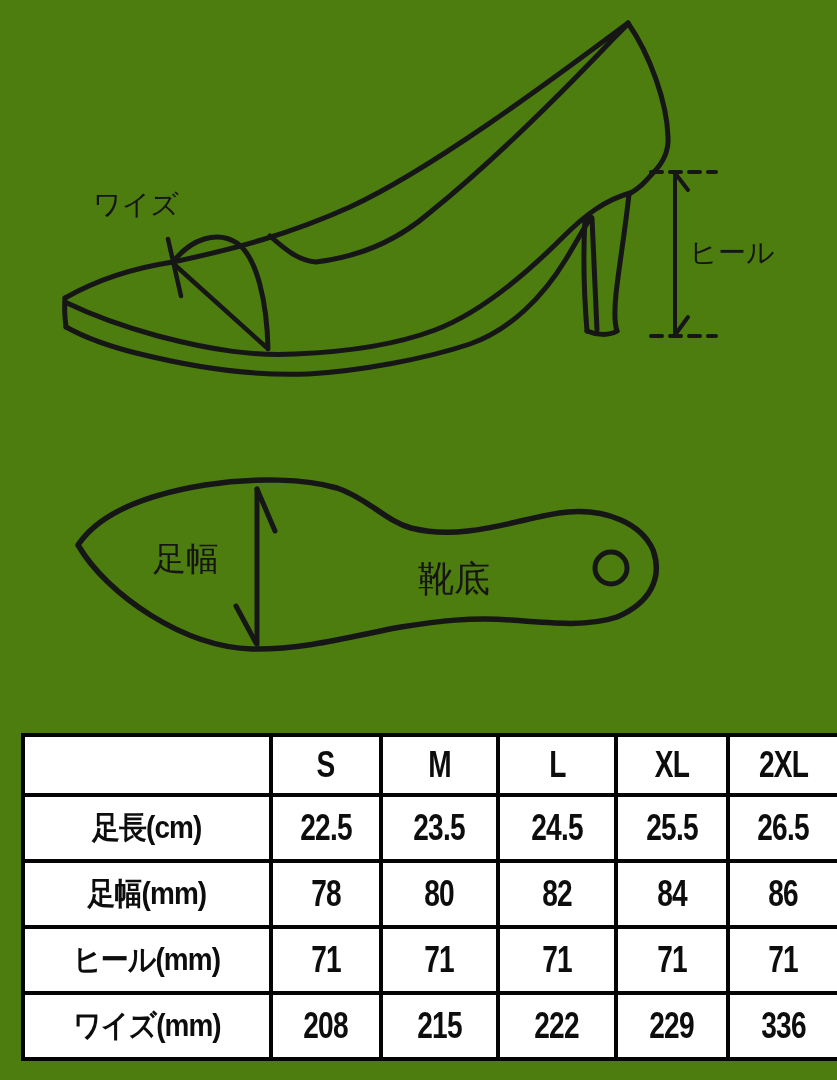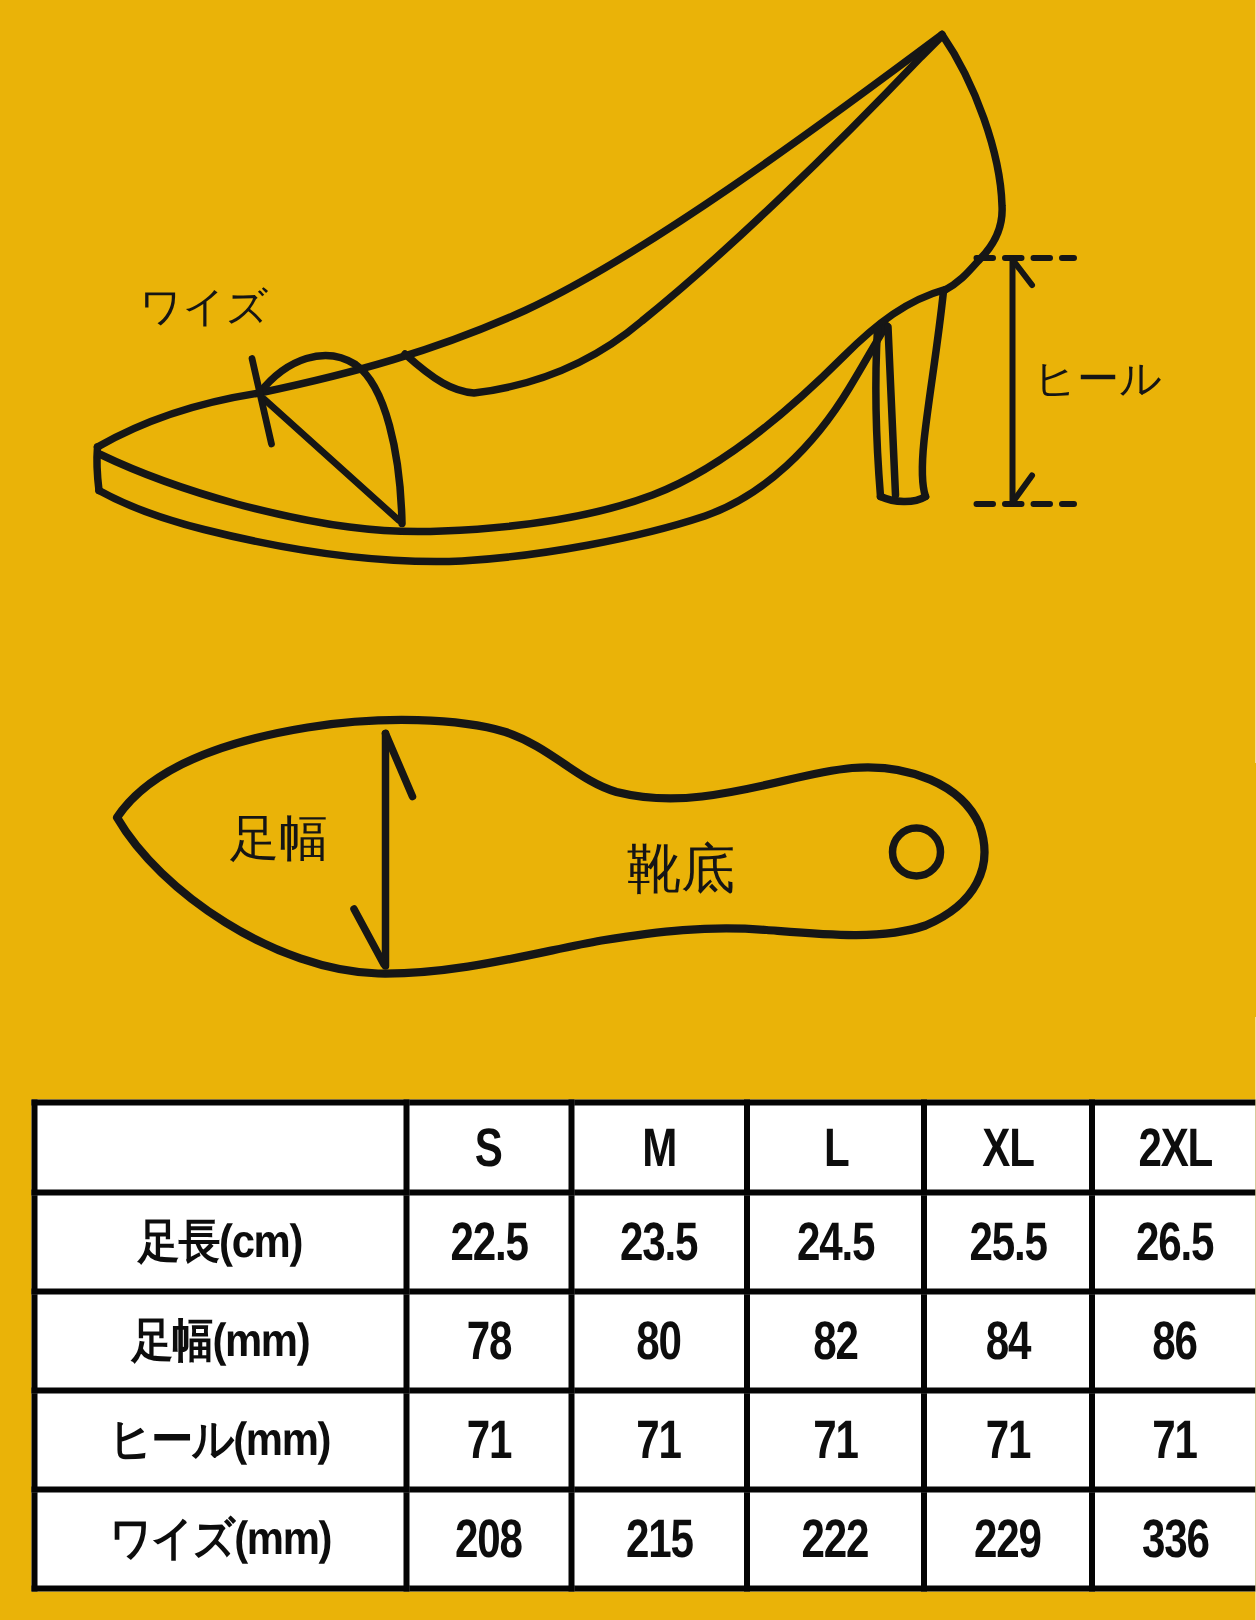--- a/index.html
+++ b/index.html
@@ -1,19 +1,19 @@
 <!DOCTYPE html>
 <html><head>
 <meta charset="utf-8">
 <style>
   html,body{margin:0;padding:0;background:#ffffff;}
   .screen{
     position:relative;
     width:837px;height:1080px;
-    background:#eab308;
+    background:#4d7c0f;
     overflow:hidden;
     font-family:"Liberation Sans", sans-serif;
     color:#111;
     text-decoration:underline;
   }
   .diagram-svg{position:absolute;left:0;top:0;}
   .svg-label{
     font-family:"Liberation Sans", sans-serif;
     fill:#151515;
   }

